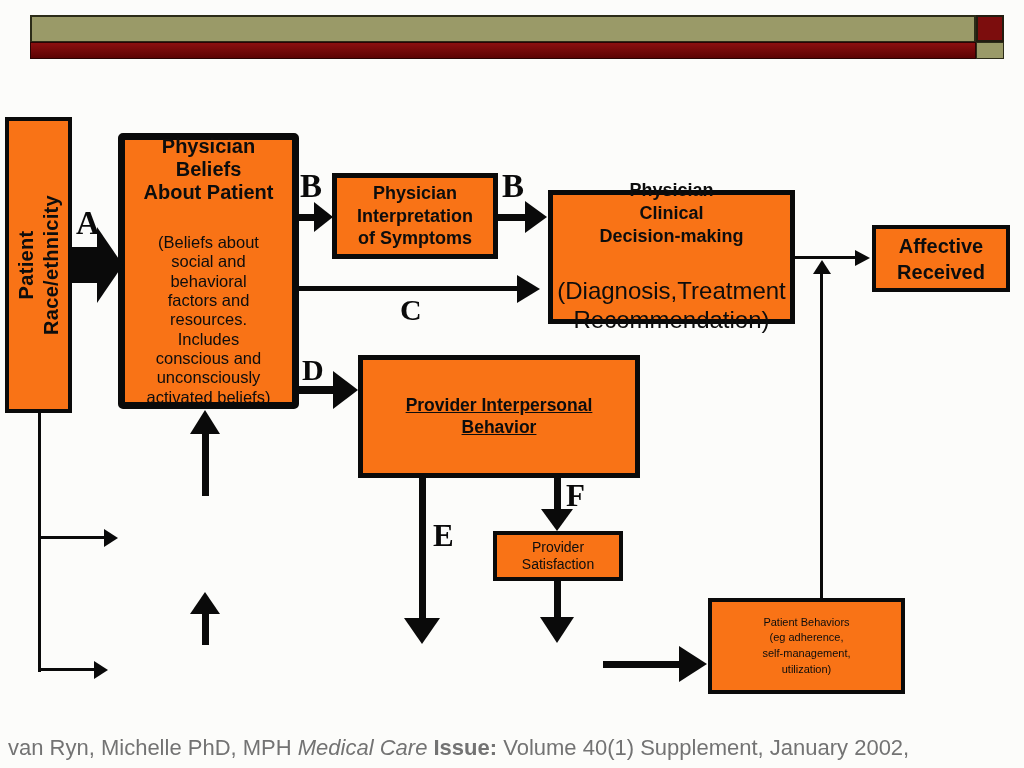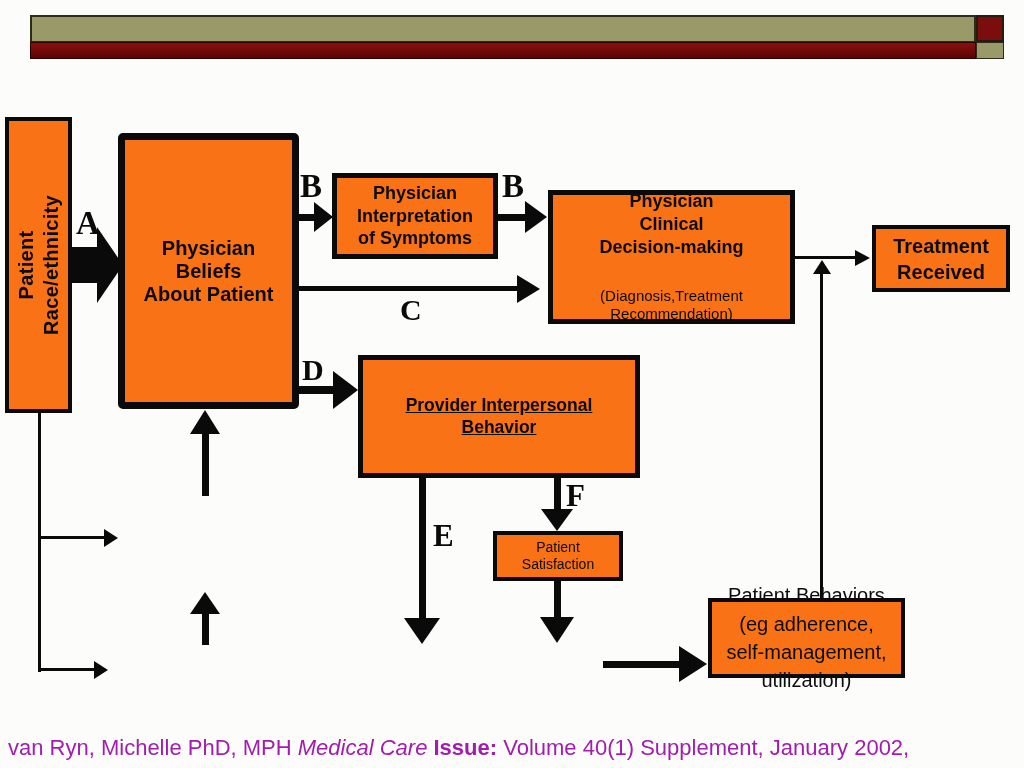--- a/index.html
+++ b/index.html
@@ -25,29 +25,29 @@
   }
   .pre{white-space:pre-line;}
   .b-race{left:5px;top:117px;width:67px;height:296px;}
   .race-text{transform:rotate(-90deg);font-weight:bold;font-size:20px;line-height:1.25;letter-spacing:.3px;}
   .b-beliefs{left:118px;top:133px;width:181px;height:276px;border-width:7px;border-radius:5px;}
   .beliefs-title{font-weight:bold;font-size:20px;line-height:1.15;}
   .beliefs-sub{font-size:16.5px;line-height:1.17;margin-top:1px;}
   .b-interp{left:332px;top:173px;width:166px;height:86px;border-width:5px;font-weight:bold;font-size:18px;line-height:1.25;}
   .b-clinical{left:548px;top:190px;width:247px;height:134px;border-width:5px;}
   .clinical-title{font-weight:bold;font-size:18px;line-height:1.27;}
-  .clinical-sub{font-size:15px;line-height:1.22;}
+  .clinical-sub{font-size:24px;line-height:1.22;}
   .b-treatment{left:872px;top:225px;width:138px;height:67px;font-weight:bold;font-size:20px;line-height:1.3;}
   .b-provider{left:358px;top:355px;width:282px;height:123px;border-width:5px;}
   .provider-title{font-weight:bold;font-size:17.5px;line-height:1.25;text-decoration:underline;}
   .provider-sub{font-size:15.5px;line-height:1.28;}
   .b-encounter{left:122px;top:495px;width:194px;height:98px;font-size:14px;line-height:1.3;}
   .b-satisfaction{left:493px;top:531px;width:130px;height:50px;font-size:14px;line-height:1.25;}
   .b-cognitive{left:110px;top:645px;width:493px;height:52px;font-size:14.5px;line-height:1.35;}
-  .b-behaviors{left:708px;top:598px;width:197px;height:80px;font-size:20px;line-height:1.42;}
+  .b-behaviors{left:708px;top:598px;width:197px;height:96px;font-size:11px;line-height:1.42;}
   
   .lbl{position:absolute;font-family:"Liberation Serif",serif;font-weight:bold;color:#0a0a0a;}
   .lbl-a{left:76px;top:205px;font-size:33px;}
   .lbl-b1{left:300px;top:168px;font-size:33px;}
   .lbl-b2{left:502px;top:168px;font-size:33px;}
   .lbl-c{left:400px;top:293px;font-size:30px;}
   .lbl-d{left:302px;top:353px;font-size:30px;}
   .lbl-e{left:433px;top:518px;font-size:31px;}
   .lbl-f{left:566px;top:478px;font-size:31px;}
   
@@ -78,21 +78,21 @@
   .race-h1-head{left:104px;top:529px;border-top:9px solid transparent;border-bottom:9px solid transparent;border-left:14px solid #0a0a0a;}
   .race-h2{left:40px;top:668px;width:56px;height:3px;}
   .race-h2-head{left:94px;top:661px;border-top:9px solid transparent;border-bottom:9px solid transparent;border-left:14px solid #0a0a0a;}
   .treat-shaft{left:795px;top:256px;width:62px;height:3px;}
   .treat-head{left:855px;top:250px;border-top:8px solid transparent;border-bottom:8px solid transparent;border-left:15px solid #0a0a0a;}
   .behav-vline{left:820px;top:273px;width:3px;height:325px;}
   .behav-vhead{left:813px;top:260px;border-left:9px solid transparent;border-right:9px solid transparent;border-bottom:14px solid #0a0a0a;}
   .cog-shaft{left:603px;top:661px;width:80px;height:7px;}
   .cog-head{left:679px;top:646px;border-top:18px solid transparent;border-bottom:18px solid transparent;border-left:28px solid #0a0a0a;}
   
-  .citation{position:absolute;left:8px;top:735px;font-size:22px;color:#a21caf;white-space:nowrap;}
+  .citation{position:absolute;left:8px;top:735px;font-size:22px;color:#737373;white-space:nowrap;}
   .citation .it{font-style:italic;}
   .citation .bd{font-weight:bold;}
 </style>
 </head>
 <body>
 
 <div class="slide">
 
   <div class="bar bar-olive"></div>
   <div class="bar bar-red"></div>
@@ -101,44 +101,53 @@
 
   <div class="box b-race">
     <div class="race-text pre">Patient
 Race/ethnicity</div>
   </div>
 
   <div class="box b-beliefs">
     <div class="beliefs-title pre">Physician
 Beliefs
 About Patient</div>
+    <div class="beliefs-sub pre">(Beliefs about
+social and
+behavioral
+factors and
+resources.
+Includes
+conscious  and
+unconsciously
+activated beliefs)</div>
   </div>
 
   <div class="box b-interp pre">Physician
 Interpretation
 of Symptoms</div>
 
   <div class="box b-clinical">
     <div class="clinical-title pre">Physician
 Clinical
 Decision-making</div>
     <div class="clinical-sub pre">(Diagnosis,Treatment
 Recommendation)</div>
   </div>
 
-  <div class="box b-treatment pre">Treatment
+  <div class="box b-treatment pre">Affective
 Received</div>
 
   <div class="box b-provider">
     <div class="provider-title pre">Provider Interpersonal
 Behavior</div>
   </div>
 
 
-  <div class="box b-satisfaction pre">Patient
+  <div class="box b-satisfaction pre">Provider
 Satisfaction</div>
 
 
   <div class="box b-behaviors pre">Patient Behaviors
 (eg  adherence,
 self-management,
 utilization)</div>
 
   <div class="lbl lbl-a">A</div>
   <div class="lbl lbl-b1">B</div>

